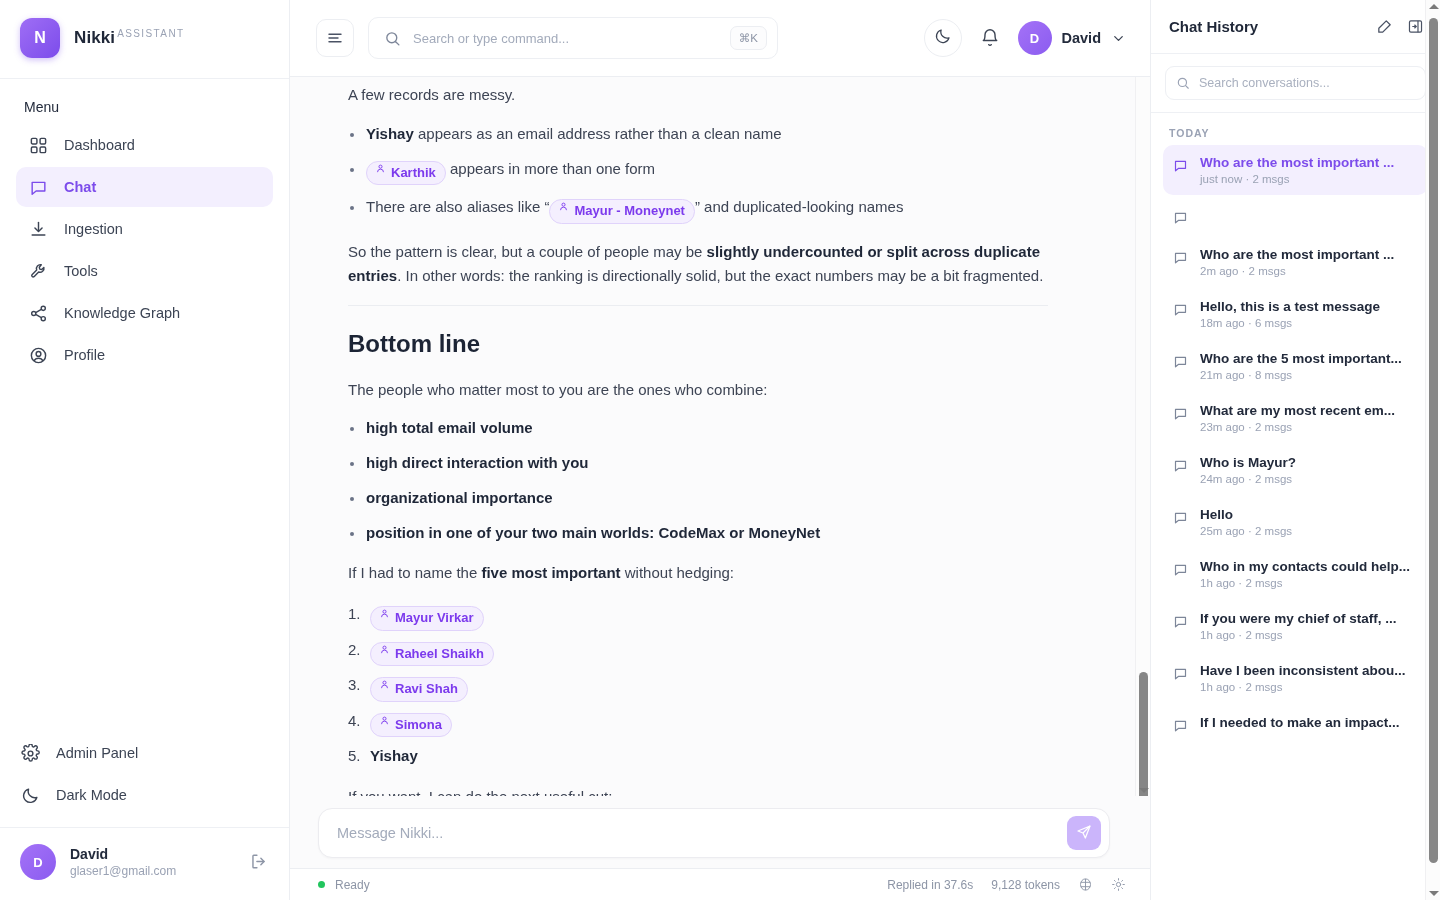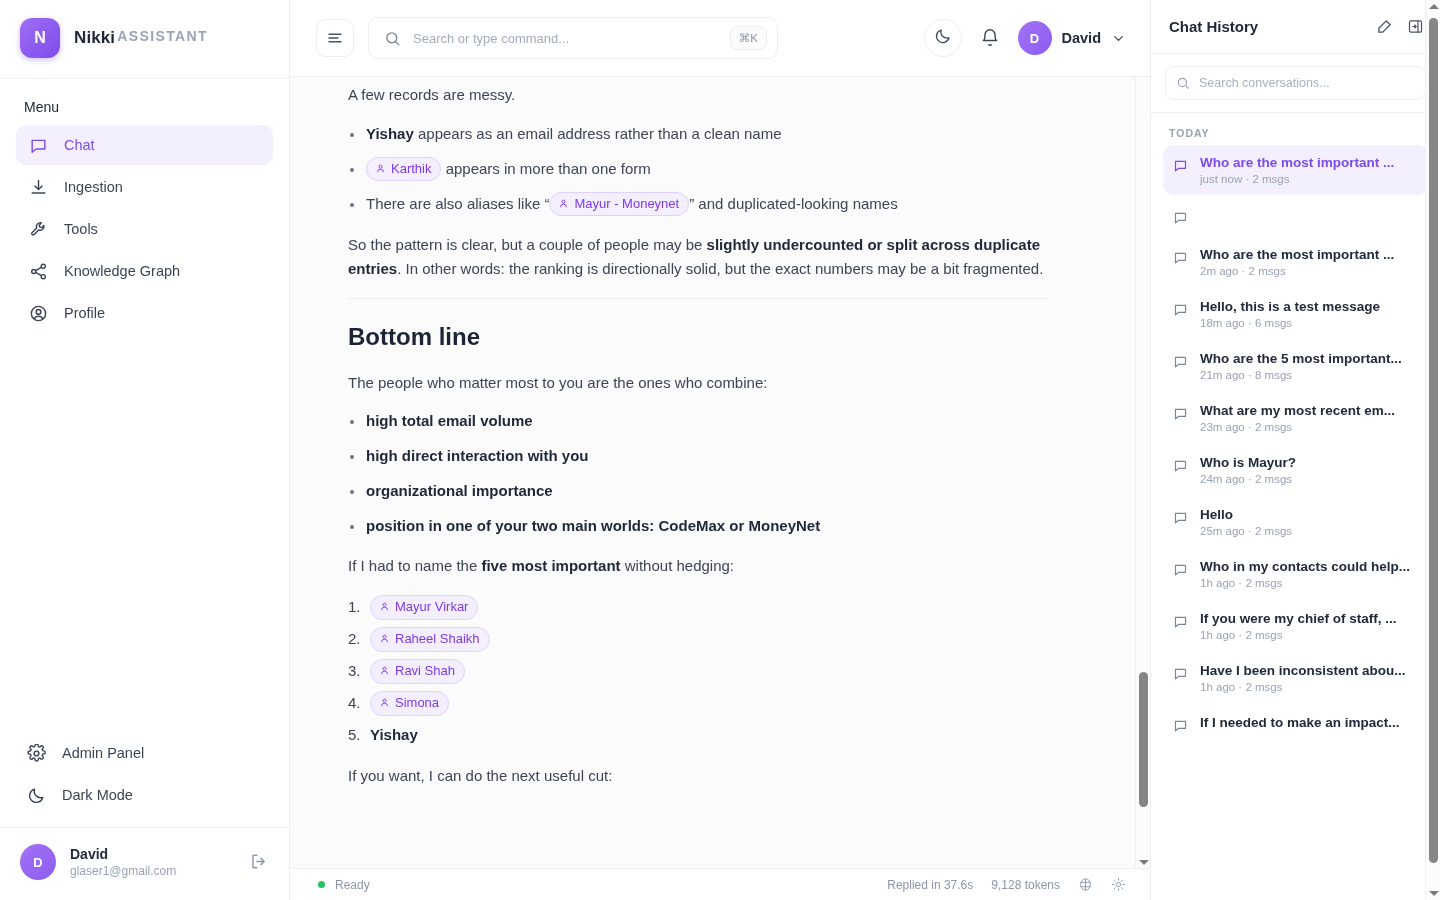--- a/index.html
+++ b/index.html
@@ -27,36 +27,36 @@
   }
   .brand-logo {
     width: 40px; height: 40px; border-radius: 12px;
     background: linear-gradient(135deg,#9f6ef5 0%, #7c4ceb 100%);
     color: #fff; font-size: 16px; font-weight: bold;
     display: flex; align-items: center; justify-content: center;
     box-shadow: 0 2px 6px rgba(124,76,235,.35);
   }
   .brand-text { display: flex; flex-direction: row; gap: 2px; }
   .brand-name { font-size: 17px; font-weight: bold; color: #1f2738; letter-spacing: .1px; }
-  .brand-sub { font-size: 14px; color: #9aa2b4; letter-spacing: 1.4px; font-weight: bold; }
+  .brand-sub { font-size: 10px; color: #9aa2b4; letter-spacing: 1.4px; font-weight: normal; }
 
   .menu-wrap { padding: 20px 16px 0 16px; flex: 1; }
   .menu-title { font-size: 14px; color: #232b3c; font-weight: normal; padding: 0 8px 10px 8px; }
   .nav-item {
     display: flex; align-items: center; gap: 16px;
     height: 40px; padding: 0 12px; border-radius: 10px;
     color: #3c4454; font-size: 14.5px; margin-bottom: 2px;
     cursor: pointer;
   }
   .nav-item .ico { width: 20px; height: 20px; display:flex; align-items:center; justify-content:center; color:#3c4454; }
   .nav-item.active { background: #f3effe; color: #7c4ceb; }
   .nav-item.active .ico { color: #7c4ceb; }
-  .nav-item.active .lbl { color: #7c4ceb; }
-
-  .sidebar-bottom { padding: 0 16px 0 14px; }
+  .nav-item.active .lbl { color: #7c4ceb; font-weight: bold; }
+
+  .sidebar-bottom { padding: 0 16px 0 8px; }
   .user-card {
     display: flex; align-items: center; gap: 14px;
     padding: 16px 20px 20px 20px;
     border-top: 1px solid #eef0f4; margin-top: 10px;
   }
   .user-avatar {
     width: 36px; height: 36px; border-radius: 50%;
     background: linear-gradient(135deg,#a472f7 0%, #8b5cf0 100%);
     color: #fff; font-size: 13px; font-weight: bold;
     display:flex; align-items:center; justify-content:center;
@@ -143,24 +143,24 @@
     counter-increment: li; position: relative; padding-left: 22px;
     margin-bottom: 7px; color: #3d4454;
   }
   .msg ol li::before {
     content: counter(li) "."; position: absolute; left: 0; top: 0;
     color: #3d4454; font-size: 15px;
   }
   .hr { height: 1px; background: #ebedf1; margin: 10px 0 18px 0; max-width: 700px; }
   h3.section { font-size: 24px; color: #1c2435; font-weight: bold; margin: 0 0 14px 0; }
   .chip {
-    display: inline-flex; align-items: center; gap: 5px;
+    display: inline-flex; gap: 5px;
     background: #f4effe; border: 1px solid #e0d3fb; border-radius: 20px;
     padding: 1px 9px 2px 8px; color: #7c3aed; font-size: 13px;
-    vertical-align: baseline; line-height: 1.5;
+    vertical-align: baseline; line-height: 1.5; font-weight: bold;
   }
   .chip svg { width: 11px; height: 11px; }
 
   
   .composer-wrap { padding: 12px 40px 10px 28px; background: #fbfbfc; flex: 0 0 auto; }
   .composer {
     background: #fff; border: 1px solid #ececf0; border-radius: 14px;
     height: 50px; display: flex; align-items: center; padding: 0 8px 0 18px;
     box-shadow: 0 1px 2px rgba(16,24,40,.03);
   }
@@ -279,20 +279,31 @@
       <div class="brand-logo">N</div>
       <div class="brand-text">
         <div class="brand-name">Nikki</div>
         <div class="brand-sub">ASSISTANT</div>
       </div>
     </div>
 
     <div class="menu-wrap">
       <div class="menu-title">Menu</div>
 
+      <div class="nav-item">
+        <span class="ico">
+          <svg width="19" height="19" viewBox="0 0 24 24" fill="none" stroke="currentColor" stroke-width="1.8">
+              <rect x="3" y="3" width="7" height="7" rx="1.5"></rect>
+              <rect x="14" y="3" width="7" height="7" rx="1.5"></rect>
+              <rect x="3" y="14" width="7" height="7" rx="1.5"></rect>
+              <rect x="14" y="14" width="7" height="7" rx="1.5"></rect>
+            </svg>
+        </span>
+        <span class="lbl">Dashboard</span>
+      </div>
 
       <div class="nav-item active">
         <span class="ico">
           <svg width="19" height="19" viewBox="0 0 24 24" fill="none" stroke="currentColor" stroke-width="1.8">
               <path d="M4 5.5h16v11H9l-5 4v-4H4z" stroke-linejoin="round"></path>
             </svg>
         </span>
         <span class="lbl">Chat</span>
       </div>
 
@@ -511,20 +522,33 @@
 
         </div>
       </div>
 
       <div class="chat-scrollbar">
         <div class="thumb"></div>
         <div class="arrow-down"></div>
       </div>
     </div>
 
+    <div class="composer-wrap">
+      <div class="composer">
+        <input placeholder="Message Nikki..." style="">
+        <button class="send-btn">
+          <span>
+            <svg width="16" height="16" viewBox="0 0 24 24" fill="none" stroke="currentColor" stroke-width="1.9" stroke-linejoin="round">
+                <path d="M21 3 3 10.5l7.5 3L14 21z"></path>
+                <path d="M10.5 13.5 21 3"></path>
+              </svg>
+          </span>
+        </button>
+      </div>
+    </div>
 
     <div class="statusbar">
       <span class="dot-ready"></span>
       <span>Ready</span>
       <div class="status-right">
         <span>Replied in 37.6s</span>
         <span>9,128 tokens</span>
         <span class="mini">
           <svg width="15" height="15" viewBox="0 0 24 24" fill="none" stroke="currentColor" stroke-width="1.5">
               <ellipse cx="12" cy="12" rx="8" ry="9"></ellipse>

